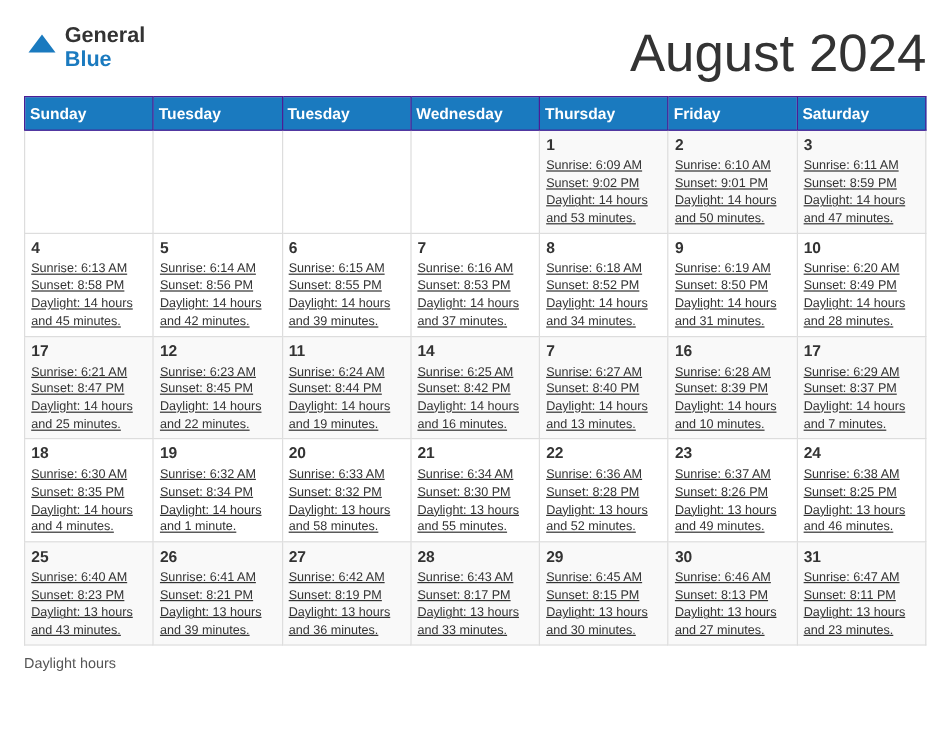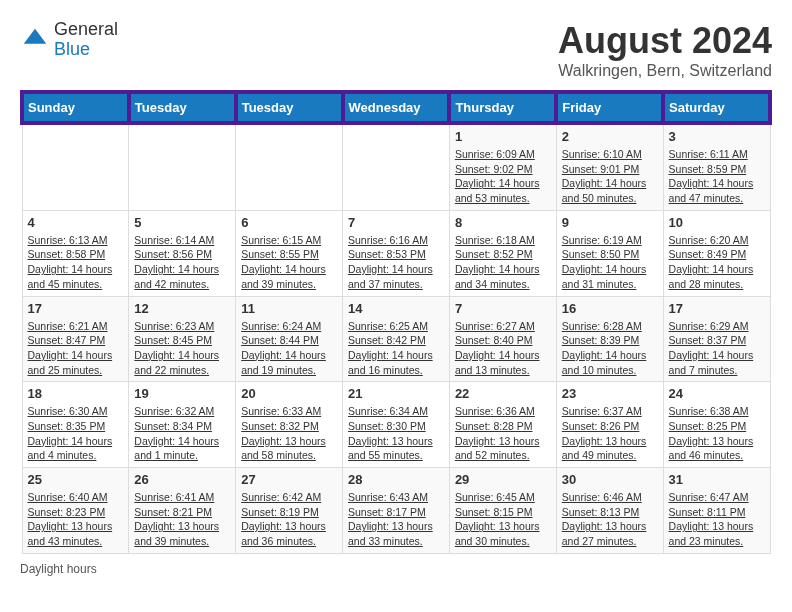--- a/index.html
+++ b/index.html
@@ -18,54 +18,54 @@
     }
     .logo {
       display: flex;
       align-items: center;
       gap: 4px;
     }
     .logo-text {
       display: flex;
       flex-direction: column;
       font-size: 18px;
-      font-weight: normal;
+      font-weight: bold;
       line-height: 1.1;
     }
     .logo-general { color: #333; }
     .logo-blue { color: #1a7abf; }
     .logo-icon {
       width: 30px;
       height: 30px;
     }
     .title-area {
       text-align: right;
     }
     .main-title {
-      font-size: 36px;
-      font-weight: bold;
+      font-size: 44px;
+      font-weight: normal;
       color: #333;
     }
     .subtitle {
       font-size: 16px;
       color: #555;
     }
     .calendar {
       width: 100%;
       border-collapse: collapse;
       font-size: 11px;
     }
     .calendar thead th {
       background: #1a7abf;
       color: #fff;
       padding: 6px 4px;
       text-align: left;
       font-size: 13px;
       font-weight: bold;
-      border: 4px solid #4c1d95;
+      border: 1px solid #4c1d95;
     }
     .calendar tbody td {
       border: 1px solid #ddd;
       vertical-align: top;
       padding: 4px 5px;
       width: calc(100% / 7);
       min-height: 80px;
       background: #fff;
     }
     .calendar tbody tr:nth-child(odd) td {
@@ -105,21 +105,20 @@
     <svg class="logo-icon" viewBox="0 0 40 40">
       <polygon points="20,5 35,25 5,25" fill="#1a7abf"></polygon>
     </svg>
     <div class="logo-text">
       <span class="logo-general">General</span>
       <span class="logo-blue">Blue</span>
     </div>
   </div>
   <div class="title-area">
     <div class="main-title">August 2024</div>
-    <div class="subtitle">Walkringen, Bern, Switzerland</div>
   </div>
 </div>
 
 <table class="calendar">
   <thead>
     <tr>
     <th>Sunday</th>
         <th>Tuesday</th>
         <th>Tuesday</th>
         <th>Wednesday</th>

